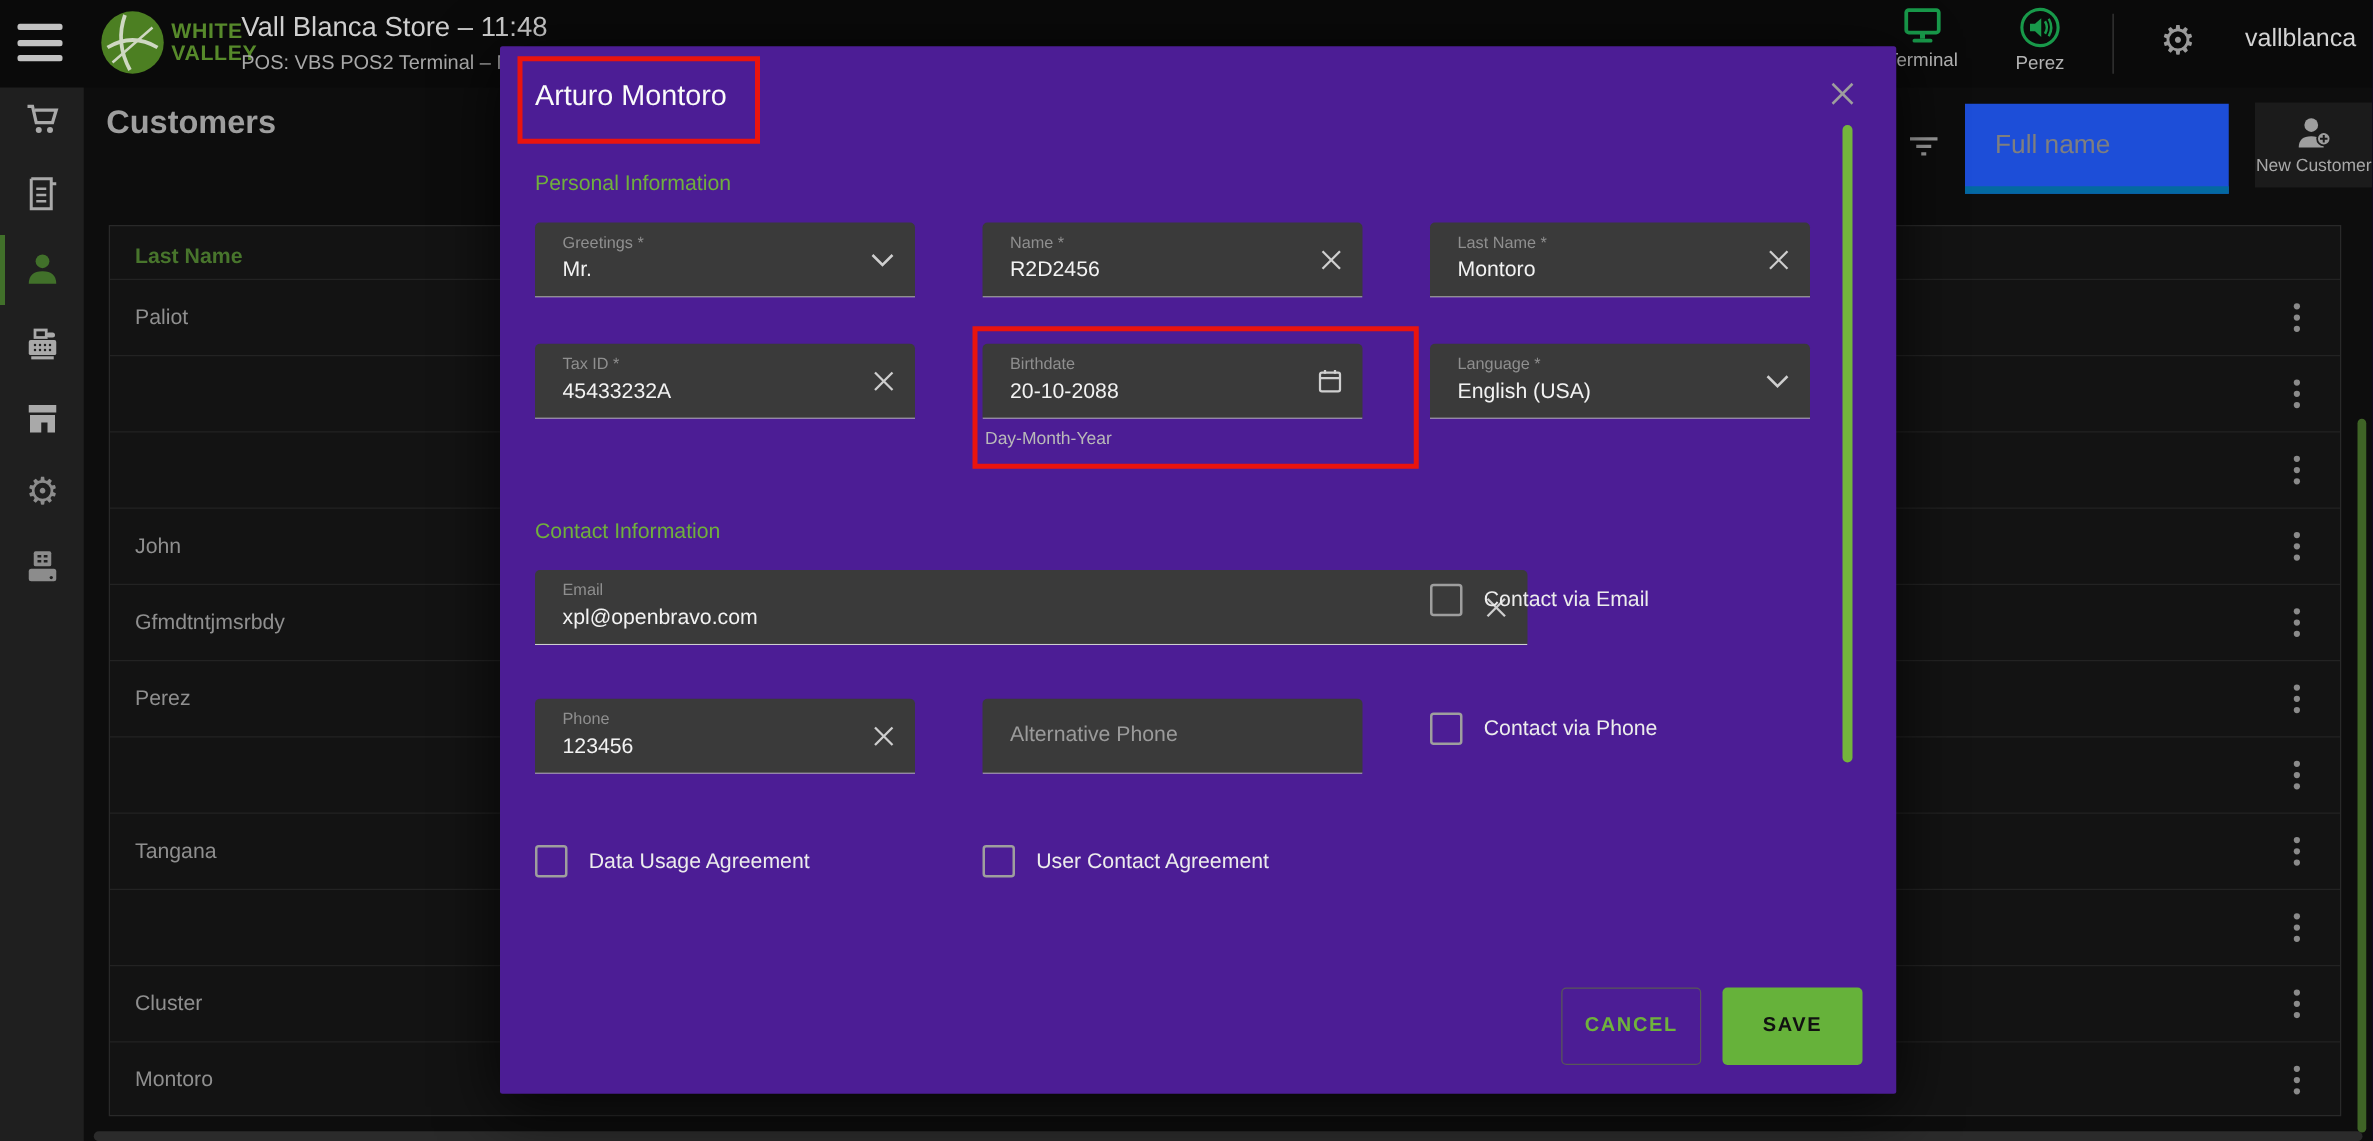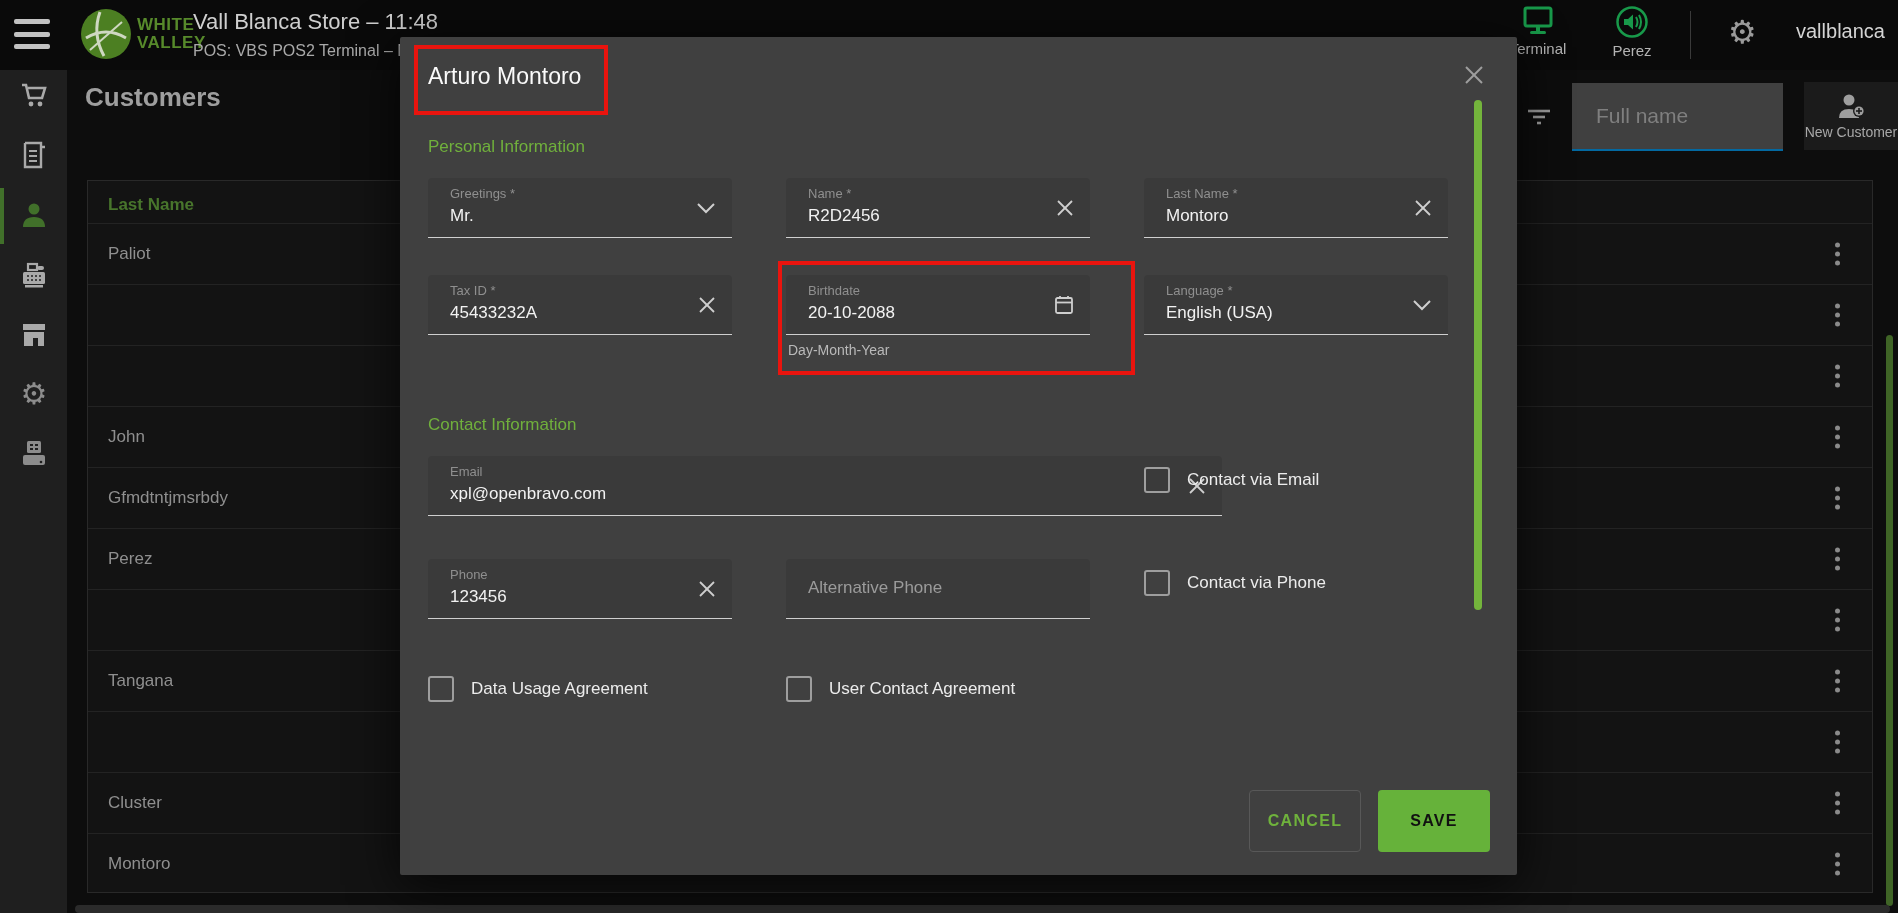--- a/index.html
+++ b/index.html
@@ -22,35 +22,35 @@
   .username{position:absolute;left:1796px;top:20px;width:102px;font-size:20px;color:#d4d4d4;white-space:nowrap;overflow:hidden;}
 
   
   .sidebar{position:absolute;left:0;top:70px;width:67px;height:843px;background:#1f1f1f;}
   .side-icon{position:absolute;left:17px;width:34px;height:34px;display:flex;align-items:center;justify-content:center;cursor:pointer;}
   .active-bar{position:absolute;left:0;top:118px;width:4px;height:56px;background:#41702a;}
 
   
   .page-title{position:absolute;left:85px;top:82px;font-size:26px;font-weight:bold;color:#9e9e9e;}
   .filter-btn{position:absolute;left:1522px;top:102px;width:34px;height:30px;cursor:pointer;}
-  .search-box{position:absolute;left:1572px;top:83px;width:211px;height:66px;background:#404040;border-bottom:2px solid #0369a1;}
+  .search-box{position:absolute;left:1572px;top:83px;width:211px;height:66px;background:#1d4ed8;border-bottom:6px solid #0369a1;}
   .search-box input{position:absolute;left:22px;top:0;width:170px;height:64px;background:transparent;border:none;outline:none;font-size:21px;color:#cfcfcf;font-family:inherit;}
   .search-box input::placeholder{color:#7f7f7f;}
   .newcust{position:absolute;left:1804px;top:82px;width:94px;height:68px;background:#1b1b1b;display:flex;flex-direction:column;align-items:center;justify-content:center;cursor:pointer;}
   .newcust .cap{font-size:14px;color:#a8a8a8;text-align:center;line-height:16px;margin-top:2px;}
   .table-card{position:absolute;left:87px;top:180px;width:1786px;height:713px;background:#131313;border:1px solid #292929;box-sizing:border-box;}
   .thead{height:42px;display:flex;align-items:flex-end;padding:0 0 8px 20px;box-sizing:border-box;font-size:17px;font-weight:bold;color:#48752c;}
   .trow{position:relative;height:61px;border-top:1px solid #232323;display:flex;align-items:center;padding-left:20px;box-sizing:border-box;font-size:17px;color:#8f8f8f;}
   .kebab{position:absolute;right:28px;top:50%;transform:translateY(-50%);display:flex;flex-direction:column;gap:4px;cursor:pointer;padding:4px;}
   .kebab i{width:5px;height:5px;border-radius:50%;background:#8a8a8a;}
   .page-scrollbar{position:absolute;left:1886px;top:335px;width:7px;height:571px;background:#3f6426;border-radius:4px;}
   .bottom-strip{position:absolute;left:75px;top:905px;width:1815px;height:8px;background:#2b2b2b;border-radius:4px;}
 
   
-  .modal{position:absolute;left:400px;top:37px;width:1117px;height:838px;background:#404040;border-radius:2px;box-shadow:0 10px 50px rgba(0,0,0,.75);}
+  .modal{position:absolute;left:400px;top:37px;width:1117px;height:838px;background:#4c1d95;border-radius:2px;box-shadow:0 10px 50px rgba(0,0,0,.75);}
   .modal-title{position:absolute;left:28px;top:26px;font-size:23px;color:#fafafa;}
   .close-btn{position:absolute;left:1056px;top:20px;width:36px;height:36px;display:flex;align-items:center;justify-content:center;cursor:pointer;}
   .sec-heading{position:absolute;font-size:17px;color:#70b03c;}
   .field{position:absolute;width:304px;height:60px;background:#3a3a3a;border-bottom:1px solid #cfcfcf;border-radius:4px 4px 0 0;box-sizing:border-box;cursor:text;}
   .field .lbl{position:absolute;left:22px;top:8px;font-size:13px;color:#8f8f8f;}
   .field .val{position:absolute;left:22px;top:28px;font-size:17px;color:#f2f2f2;white-space:nowrap;}
   .field .ph{position:absolute;left:22px;top:19px;font-size:17px;color:#9b9b9b;}
   .field .trail{position:absolute;right:16px;top:50%;transform:translateY(-50%);display:flex;align-items:center;justify-content:center;cursor:pointer;}
   .wide{width:794px;}
   .helper{position:absolute;font-size:14px;color:#b9b9b9;}

